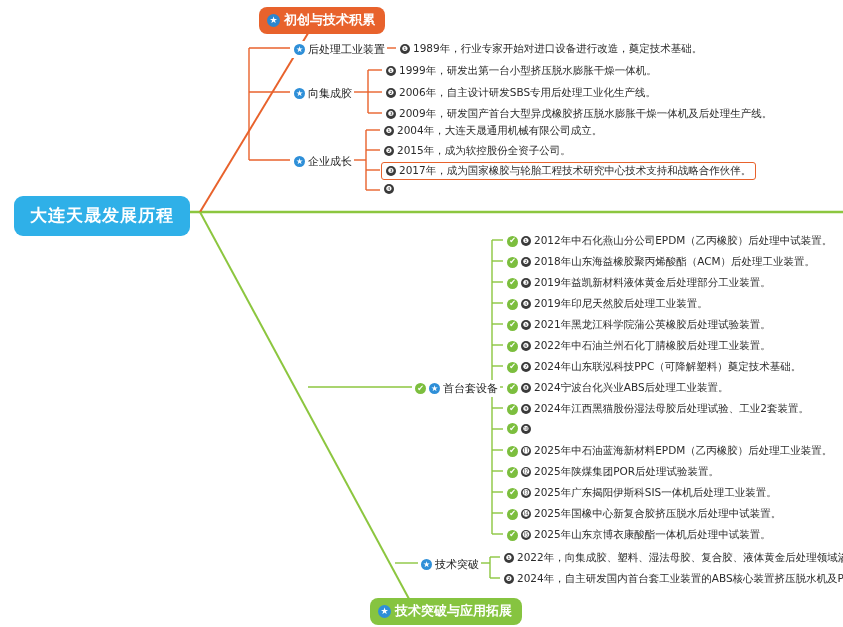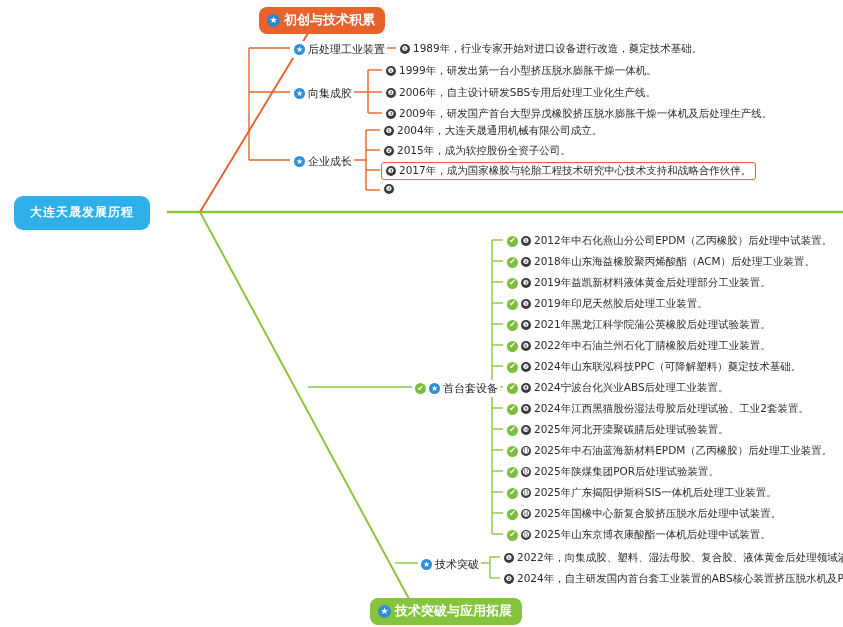--- a/index.html
+++ b/index.html
@@ -16,21 +16,21 @@
 
   .node { position:absolute; white-space:nowrap; }
 
   
   .root {
     left:14px; top:196px;
     background:#2FB0E8;
     border-radius:9px;
     padding:8px 16px 9px 16px;
     color:#ffffff;
-    font-size:12px;
+    font-size:17px;
     font-weight:bold;
     letter-spacing:1px;
   }
 
   
   .chip {
     border-radius:8px;
     padding:4px 10px 5px 8px;
     color:#ffffff;
     font-size:13px;
@@ -268,21 +268,20 @@
     <span>2024宁波台化兴业ABS后处理工业装置。</span>
   </div>
   <div class="leaf" style="left:504px; top:401px;">
     <span class="check-ico">✔</span>
     <span class="num">❾</span>
     <span>2024年江西黑猫股份湿法母胶后处理试验、工业2套装置。</span>
   </div>
   <div class="leaf" style="left:504px; top:422px;">
     <span class="check-ico">✔</span>
     <span class="num">❿</span>
-    <span>2025年河北开滦聚碳腈后处理试验装置。</span>
   </div>
   <div class="leaf" style="left:504px; top:443px;">
     <span class="check-ico">✔</span>
     <span class="num">⓫</span>
     <span>2025年中石油蓝海新材料EPDM（乙丙橡胶）后处理工业装置。</span>
   </div>
   <div class="leaf" style="left:504px; top:464px;">
     <span class="check-ico">✔</span>
     <span class="num">⓬</span>
     <span>2025年陕煤集团POR后处理试验装置。</span>

